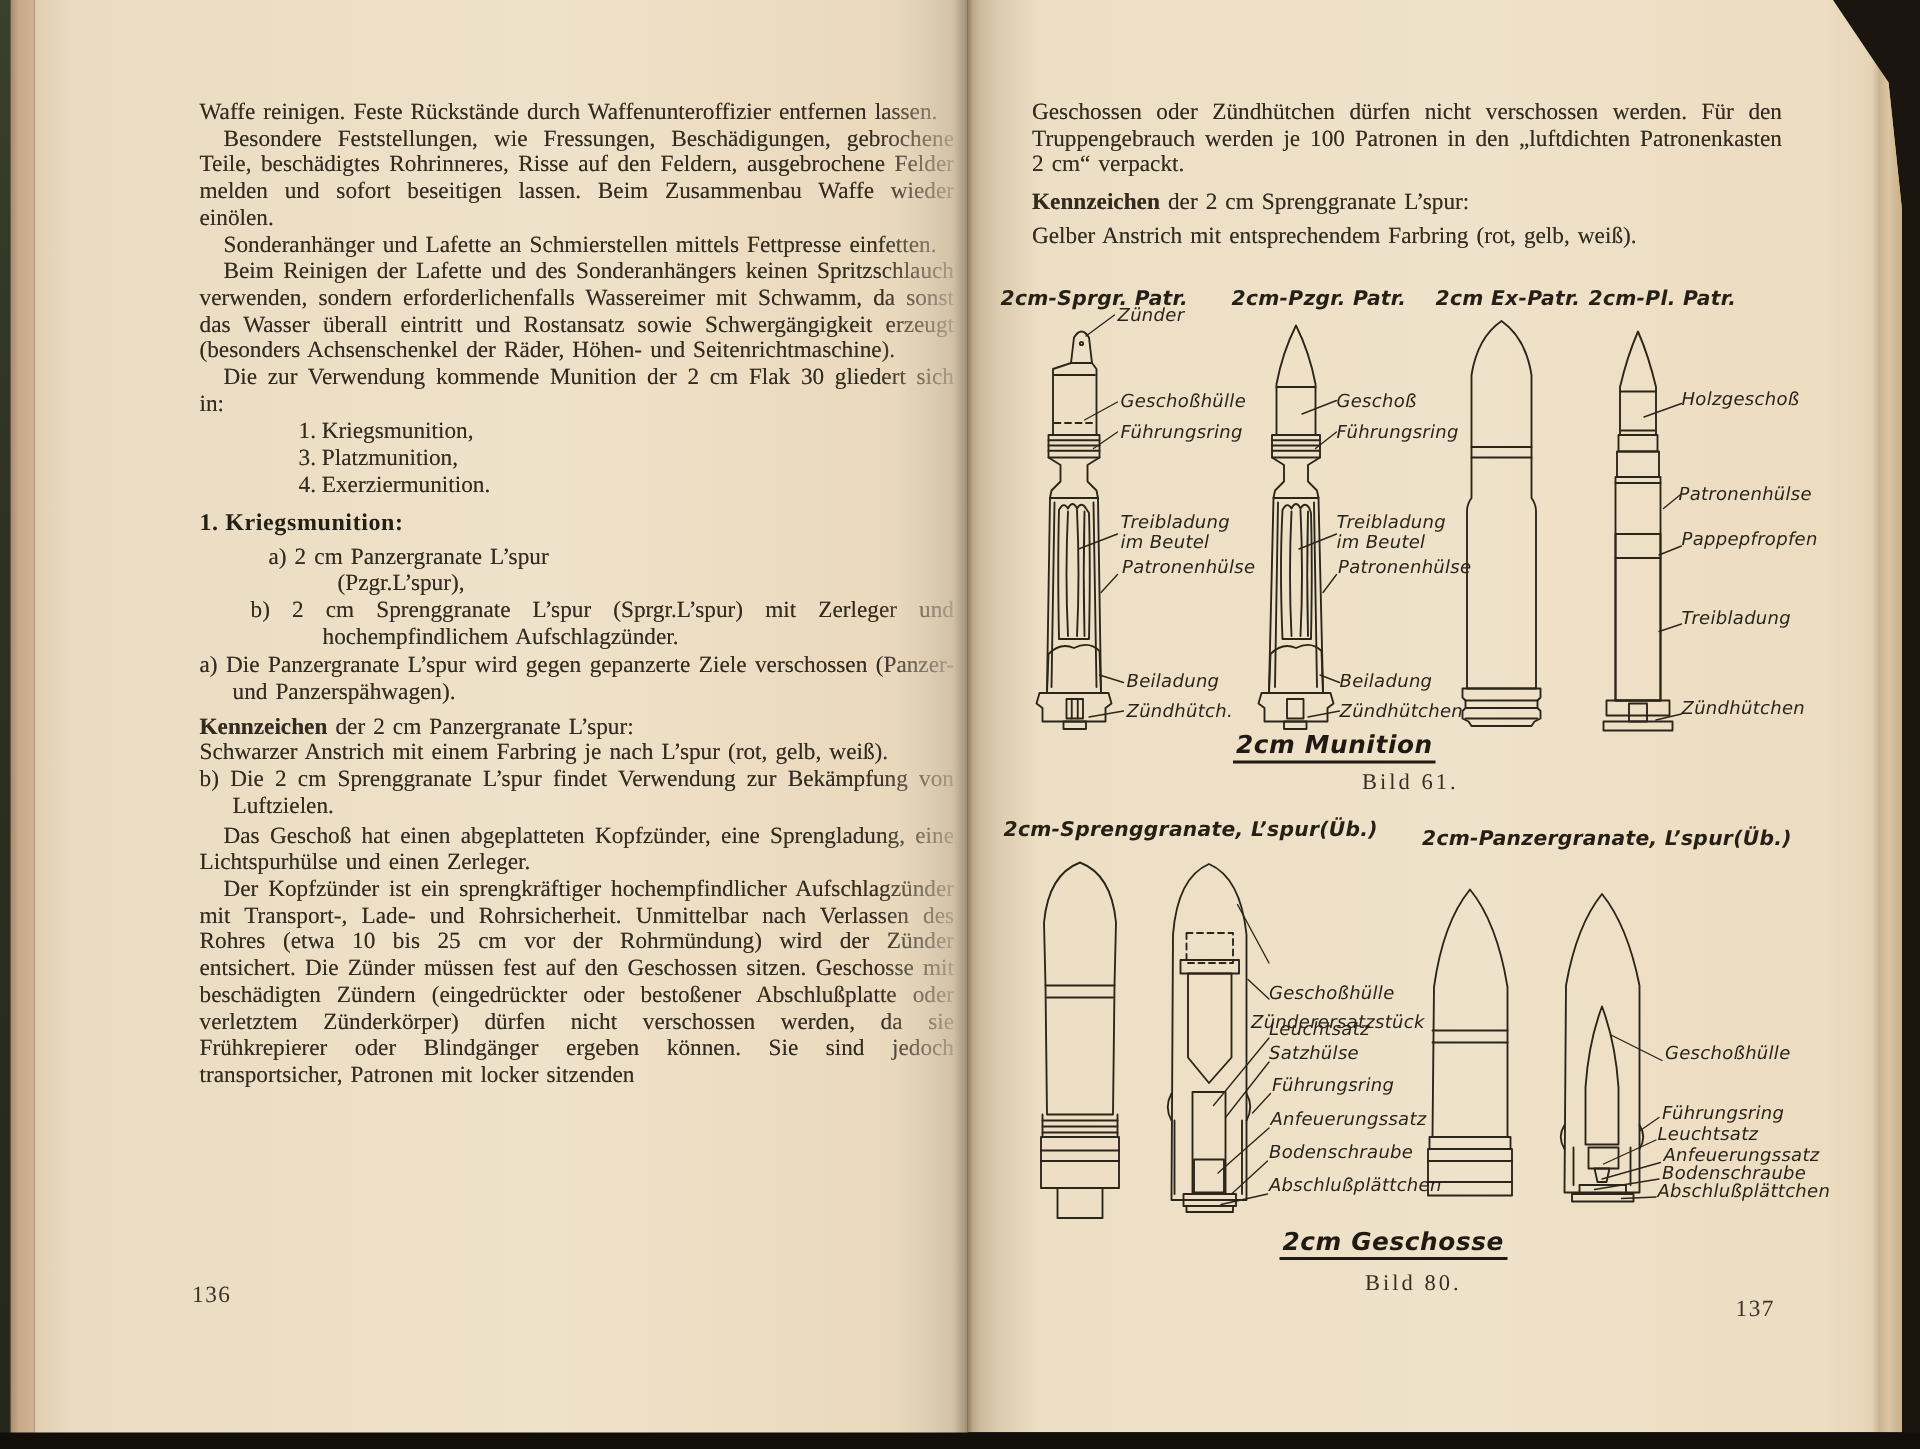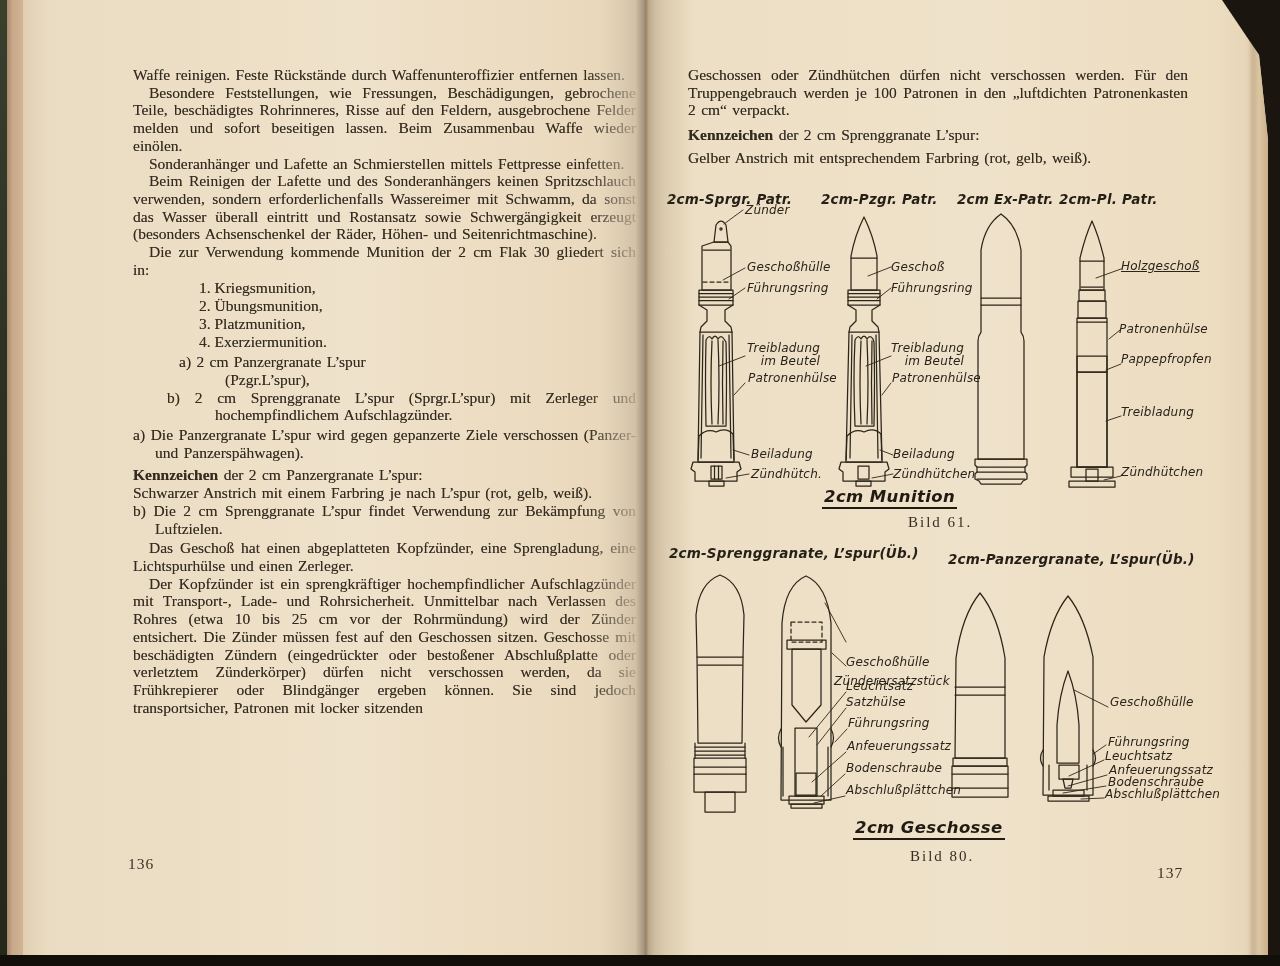--- a/index.html
+++ b/index.html
@@ -35,21 +35,21 @@
   p.item-a2{margin-left:92px;text-align:left;}
   p.item-b{margin-left:34px;padding-left:48px;text-indent:-48px;}
   p.hang{padding-left:22px;text-indent:-22px;}
   p.kenn{margin-top:5px;}
   p.mt{margin-top:2px;}
   .pagenum{position:absolute;font-size:15.5px;color:#3a3227;letter-spacing:1px;}
 
   .figure{position:absolute;}
   .figure svg{position:absolute;left:0;top:0;}
   .lbl{position:absolute;font:italic 12px "DejaVu Sans",sans-serif;color:#29231a;
-        white-space:pre-line;line-height:12.5px;letter-spacing:.2px;text-align:right;}
+        white-space:pre-line;line-height:12.5px;letter-spacing:.2px;}
   .figtitle{position:absolute;font:italic 700 13.5px "DejaVu Sans",sans-serif;color:#251f16;letter-spacing:.2px;}
   .figcaption{position:absolute;font:italic 700 16.5px "DejaVu Sans",sans-serif;color:#201a12;
         border-bottom:2px solid #201a12;padding:0 2px 1px 2px;letter-spacing:.4px;}
   .figno{position:absolute;font:15px "Liberation Serif",serif;color:#362e23;letter-spacing:2px;}
   svg path,svg line,svg rect,svg circle{stroke:#2c2519;stroke-width:1.25;fill:none;stroke-linecap:round;stroke-linejoin:round;}
   svg .ld{stroke-width:.9;}
 </style>
 </head>
 <body>
 
@@ -59,24 +59,24 @@
 
   <div class="left-leaf">
     <div class="textcol" style="left:110px;top:66px;width:503px;">
       <p>Waffe reinigen. Feste Rückstände durch Waffenunteroffizier entfernen lassen.</p>
       <p class="ind">Besondere Feststellungen, wie Fressungen, Beschädigungen, gebrochene Teile, beschädigtes Rohrinneres, Risse auf den Feldern, ausgebrochene Felder melden und sofort beseitigen lassen. Beim Zusammenbau Waffe wieder einölen.</p>
       <p class="ind">Sonderanhänger und Lafette an Schmierstellen mittels Fettpresse einfetten.</p>
       <p class="ind">Beim Reinigen der Lafette und des Sonderanhängers keinen Spritzschlauch verwenden, sondern erforderlichenfalls Wassereimer mit Schwamm, da sonst das Wasser überall eintritt und Rostansatz sowie Schwergängigkeit erzeugt (besonders Achsenschenkel der Räder, Höhen- und Seitenrichtmaschine).</p>
       <p class="ind">Die zur Verwendung kommende Munition der 2 cm Flak 30 gliedert sich in:</p>
       <div class="booklist">
         <div>1. Kriegsmunition,</div>
-        <div>2. Übungsmunition,</div>
         <div>3. Platzmunition,</div>
         <div>4. Exerziermunition.</div>
       </div>
+      <h4 class="subhead">1. Kriegsmunition:</h4>
       <p class="item-a1">a) 2 cm Panzergranate L’spur</p>
       <p class="item-a2">(Pzgr.L’spur),</p>
       <p class="item-b">b) 2 cm Sprenggranate L’spur (Sprgr.L’spur) mit Zerleger und hochempfindlichem Aufschlagzünder.</p>
       <p class="hang mt">a) Die Panzergranate L’spur wird gegen gepanzerte Ziele verschossen (Panzer- und Panzerspähwagen).</p>
       <p class="kenn"><b>Kennzeichen</b><span> der 2 cm Panzergranate L’spur:</span></p>
       <p>Schwarzer Anstrich mit einem Farbring je nach L’spur (rot, gelb, weiß).</p>
       <p class="hang">b) Die 2 cm Sprenggranate L’spur findet Verwendung zur Bekämpfung von Luftzielen.</p>
       <p class="ind mt">Das Geschoß hat einen abgeplatteten Kopfzünder, eine Sprengladung, eine Lichtspurhülse und einen Zerleger.</p>
       <p class="ind">Der Kopfzünder ist ein sprengkräftiger hochempfindlicher Aufschlagzünder mit Transport-, Lade- und Rohrsicherheit. Unmittelbar nach Verlassen des Rohres (etwa 10 bis 25 cm vor der Rohrmündung) wird der Zünder entsichert. Die Zünder müssen fest auf den Geschossen sitzen. Geschosse mit beschädigten Zündern (eingedrückter oder bestoßener Abschlußplatte oder verletztem Zünderkörper) dürfen nicht verschossen werden, da sie Frühkrepierer oder Blindgänger ergeben können. Sie sind jedoch transportsicher, Patronen mit locker sitzenden</p>
     </div>
@@ -202,21 +202,21 @@
       <span class="lbl" style="left:86px;top:280px;">Zündhütch.</span>
 
       <span class="lbl" style="left:226px;top:73px;">Geschoß</span>
       <span class="lbl" style="left:226px;top:94px;">Führungsring</span>
       <span class="lbl" style="left:226px;top:154px;">Treibladung
 im Beutel</span>
       <span class="lbl" style="left:227px;top:184px;">Patronenhülse</span>
       <span class="lbl" style="left:228px;top:260px;">Beiladung</span>
       <span class="lbl" style="left:228px;top:280px;">Zündhütchen</span>
 
-      <span class="lbl" style="left:456px;top:72px;text-decoration:underline;">Holzgeschoß</span>
+      <span class="lbl" style="left:456px;top:72px;">Holzgeschoß</span>
       <span class="lbl" style="left:454px;top:135px;">Patronenhülse</span>
       <span class="lbl" style="left:456px;top:165px;">Pappepfropfen</span>
       <span class="lbl" style="left:456px;top:218px;">Treibladung</span>
       <span class="lbl" style="left:456px;top:278px;">Zündhütchen</span>
 
       <span class="figcaption" style="left:157px;top:299px;">2cm Munition</span>
       <span class="figno" style="left:243px;top:326px;">Bild 61.</span>
     </div>
 
     <div class="figure" style="left:20px;top:545px;width:585px;height:350px;">

